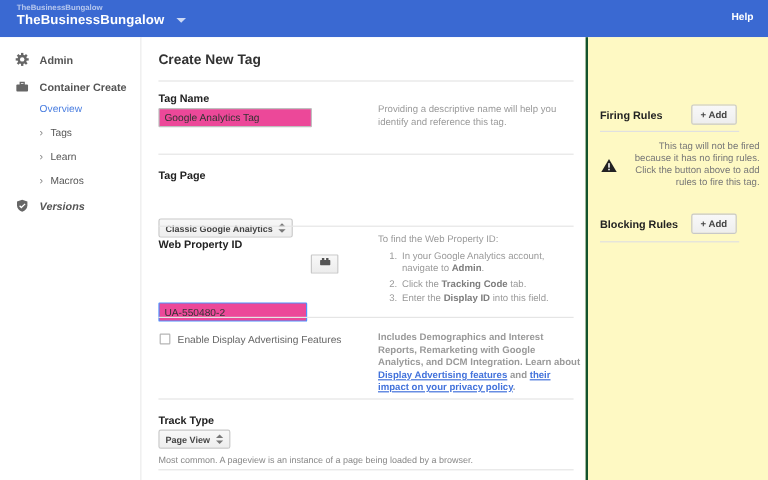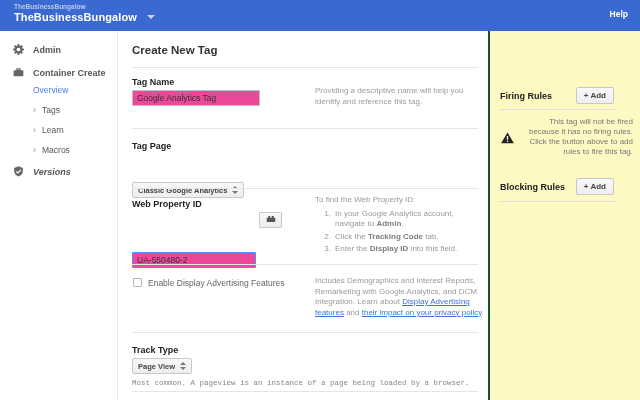--- a/index.html
+++ b/index.html
@@ -189,34 +189,34 @@
         <div class="step">
           <span class="step-num">3.</span>
           <span><span>Enter the </span><b>Display ID</b><span> into this field.</span></span>
         </div>
       </div>
     </div>
     <div class="hr" style="top:233px;"></div>
 
     <div class="checkbox" style="top:247px;"></div>
     <div class="cb-label" style="top:247px;">Enable Display Advertising Features</div>
-    <div class="help-col" style="top:245px; width:170px;">
+    <div class="help-col" style="top:245px; width:170px;font-weight:bold;">
       <span>Includes Demographics and Interest Reports, Remarketing with Google Analytics, and DCM Integration. Learn about </span><a>Display Advertising features</a><span> and </span><a>their impact on your privacy policy</a><span>.</span>
     </div>
     <div class="hr" style="top:301px;"></div>
 
     <div class="f-label" style="top:314px;">Track Type</div>
     <div class="select-btn" style="top:327px;">
       <span>Page View</span>
       <span class="sel-arrows">
           <span class="up"></span>
           <span class="dn"></span>
         </span>
     </div>
-    <div class="small-note" style="top:348px;font-family:Liberation Mono, monospace;">Most common. A pageview is an instance of a page being loaded by a browser.</div>
+    <div class="small-note" style="top:348px;">Most common. A pageview is an instance of a page being loaded by a browser.</div>
     <div class="hr" style="top:360px;"></div>
   </div>
 
   <div id="rules-panel">
     <div class="rp-row" style="top:56px;">
       <span class="rp-label">Firing Rules</span>
       <button class="add-btn">+ Add</button>
     </div>
     <div class="rp-hr" style="top:78px;"></div>
 

